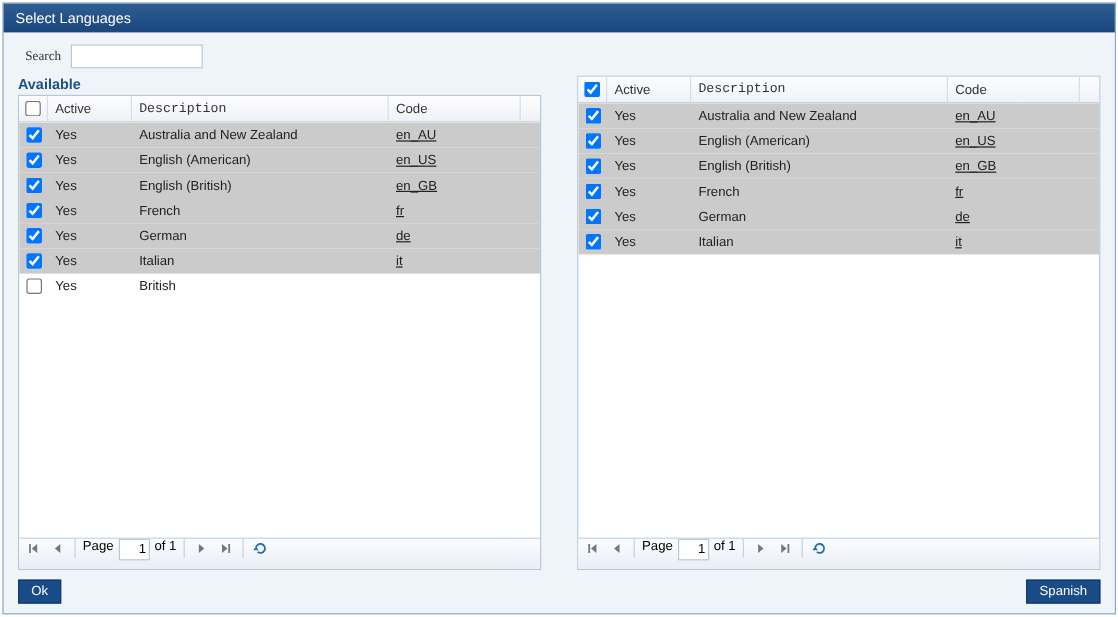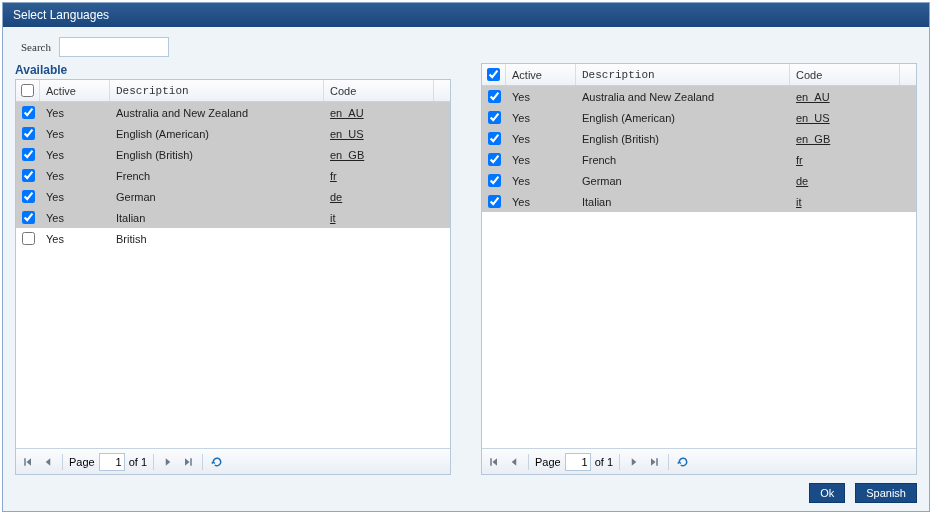--- a/index.html
+++ b/index.html
@@ -115,21 +115,21 @@
 .cell-code { width: 110px; text-decoration: underline; }
 .cell-end { width: 16px; }
 input[type=checkbox] {
   width: 13px; height: 13px;
 }
 .pager {
   border-top: 1px solid #c6d3e0;
   background: linear-gradient(#fbfcfe, #e9eef5);
   height: 26px;
   display: flex;
-  align-items: center;
+  align-items: flex-start;
   gap: 4px;
   padding: 0 4px;
 }
 .pg-btn {
   width: 16px; height: 16px;
   display: inline-flex;
   align-items: center;
   justify-content: center;
   cursor: pointer;
   color: #6c7a88;
@@ -143,22 +143,22 @@
 .pg-input {
   width: 26px; height: 18px;
   border: 1px solid #b5c8d9;
   text-align: right;
   font: inherit;
   padding-right: 2px;
 }
 .refresh svg { color: #1d6fb7; }
 .footer {
   display: flex;
-  justify-content: flex-end;
-  gap: 10px;
+  justify-content: space-between;
+  gap: 20px;
   padding: 8px 0 0 0;
 }
 .btn {
   background: #194b86;
   color: #fff;
   border: 1px solid #0d3a6d;
   padding: 3px 10px;
   font: inherit;
   cursor: pointer;
 }

